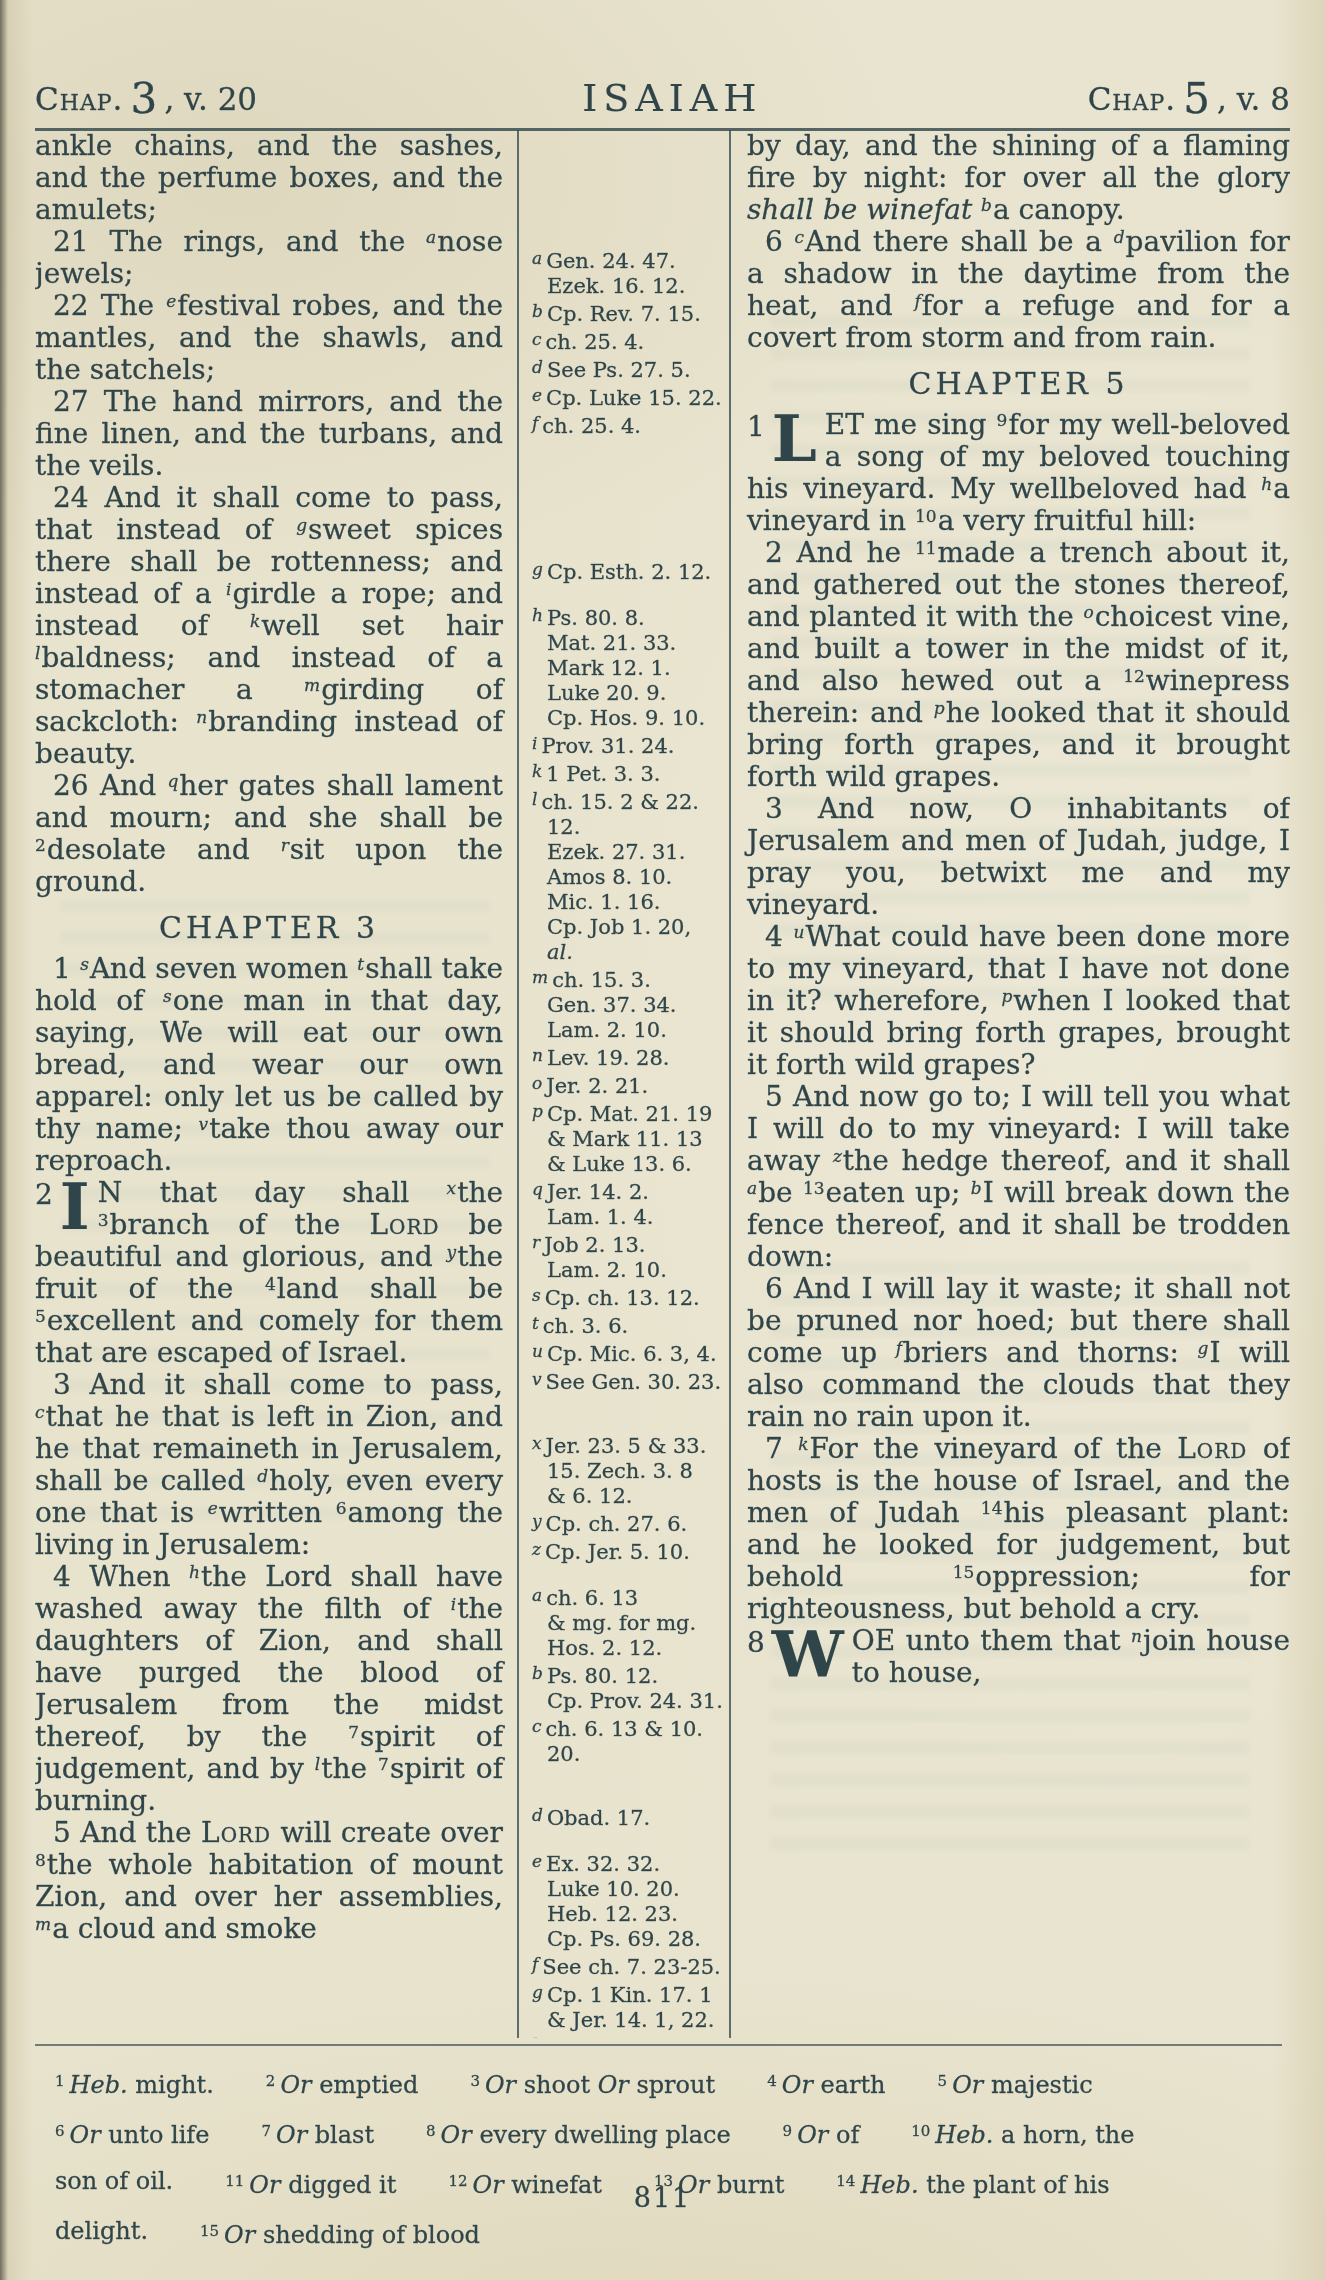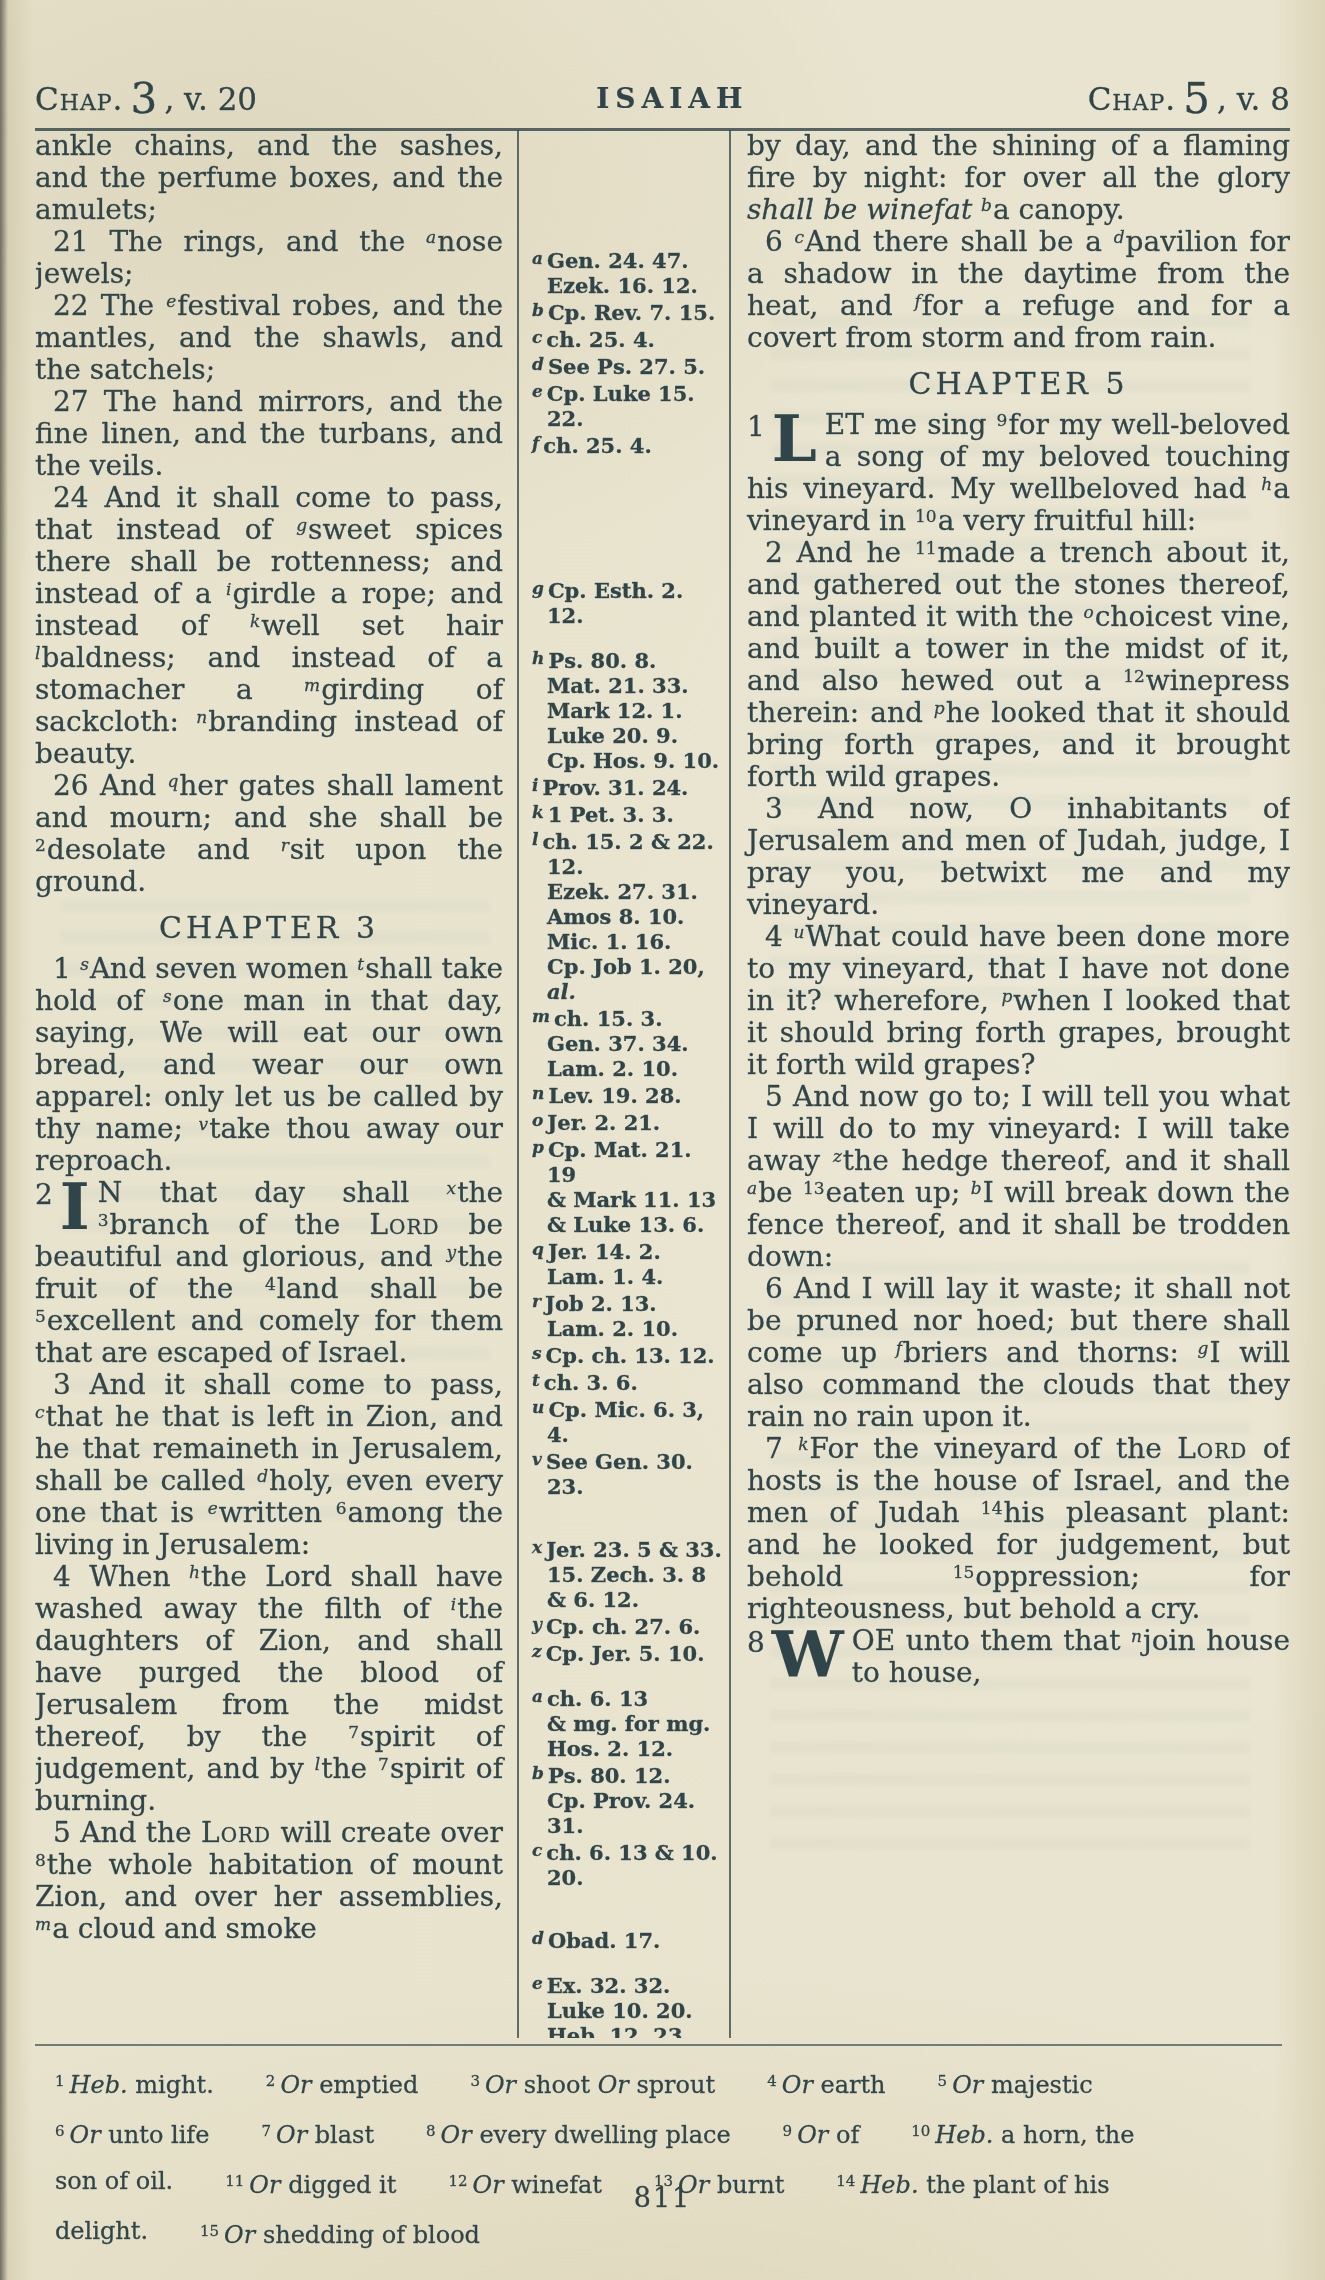--- a/index.html
+++ b/index.html
@@ -23,33 +23,32 @@
   .g3{left:770px;top:1250px;width:480px;height:600px;}
 
   .page-header{
     position:absolute;top:72px;left:35px;right:35px;height:52px;
     display:flex;justify-content:space-between;align-items:center;
     border-bottom:3px solid rgba(48,69,74,0.8);padding-bottom:4px;
   }
   .chap-label{font-variant:small-caps;font-size:31px;letter-spacing:1px;}
   .chap-num{font-size:42px;vertical-align:-3px;padding:0 2px;}
   .chap-verse{font-size:31px;}
-  .head-center{font-size:28px;letter-spacing:6px;font-weight:bold;-webkit-text-stroke:0.2px rgba(48,69,74,0.6);}
+  .head-center{font-size:38px;letter-spacing:6px;font-weight:normal;-webkit-text-stroke:0.2px rgba(48,69,74,0.6);}
 
   .main{
     position:absolute;top:130px;left:35px;width:1255px;height:1908px;
     display:grid;grid-template-columns:482px 214px 1fr;
   }
   .col{overflow:hidden;}
   .col-left{padding-right:14px;}
   .col-center{
     border-left:2px solid rgba(48,69,74,0.75);
     border-right:2px solid rgba(48,69,74,0.75);
     padding:116px 6px 0 13px;
-    font-weight:bold;
   }
   .col-right{padding-left:16px;}
 
   .para{margin:0;font-size:28px;line-height:32px;text-align:justify;text-indent:18px;}
   .para.cont{text-indent:0;}
   .para.drop-para{text-indent:0;}
   .chapter-heading{margin:12px 0 8px;text-align:center;font-size:30px;letter-spacing:4px;text-indent:0;
     font-weight:normal;}
   sup.ref{font-size:17px;line-height:0;vertical-align:8px;margin:0 1px 0 0;}
   sup.ref.rl{font-style:italic;}

